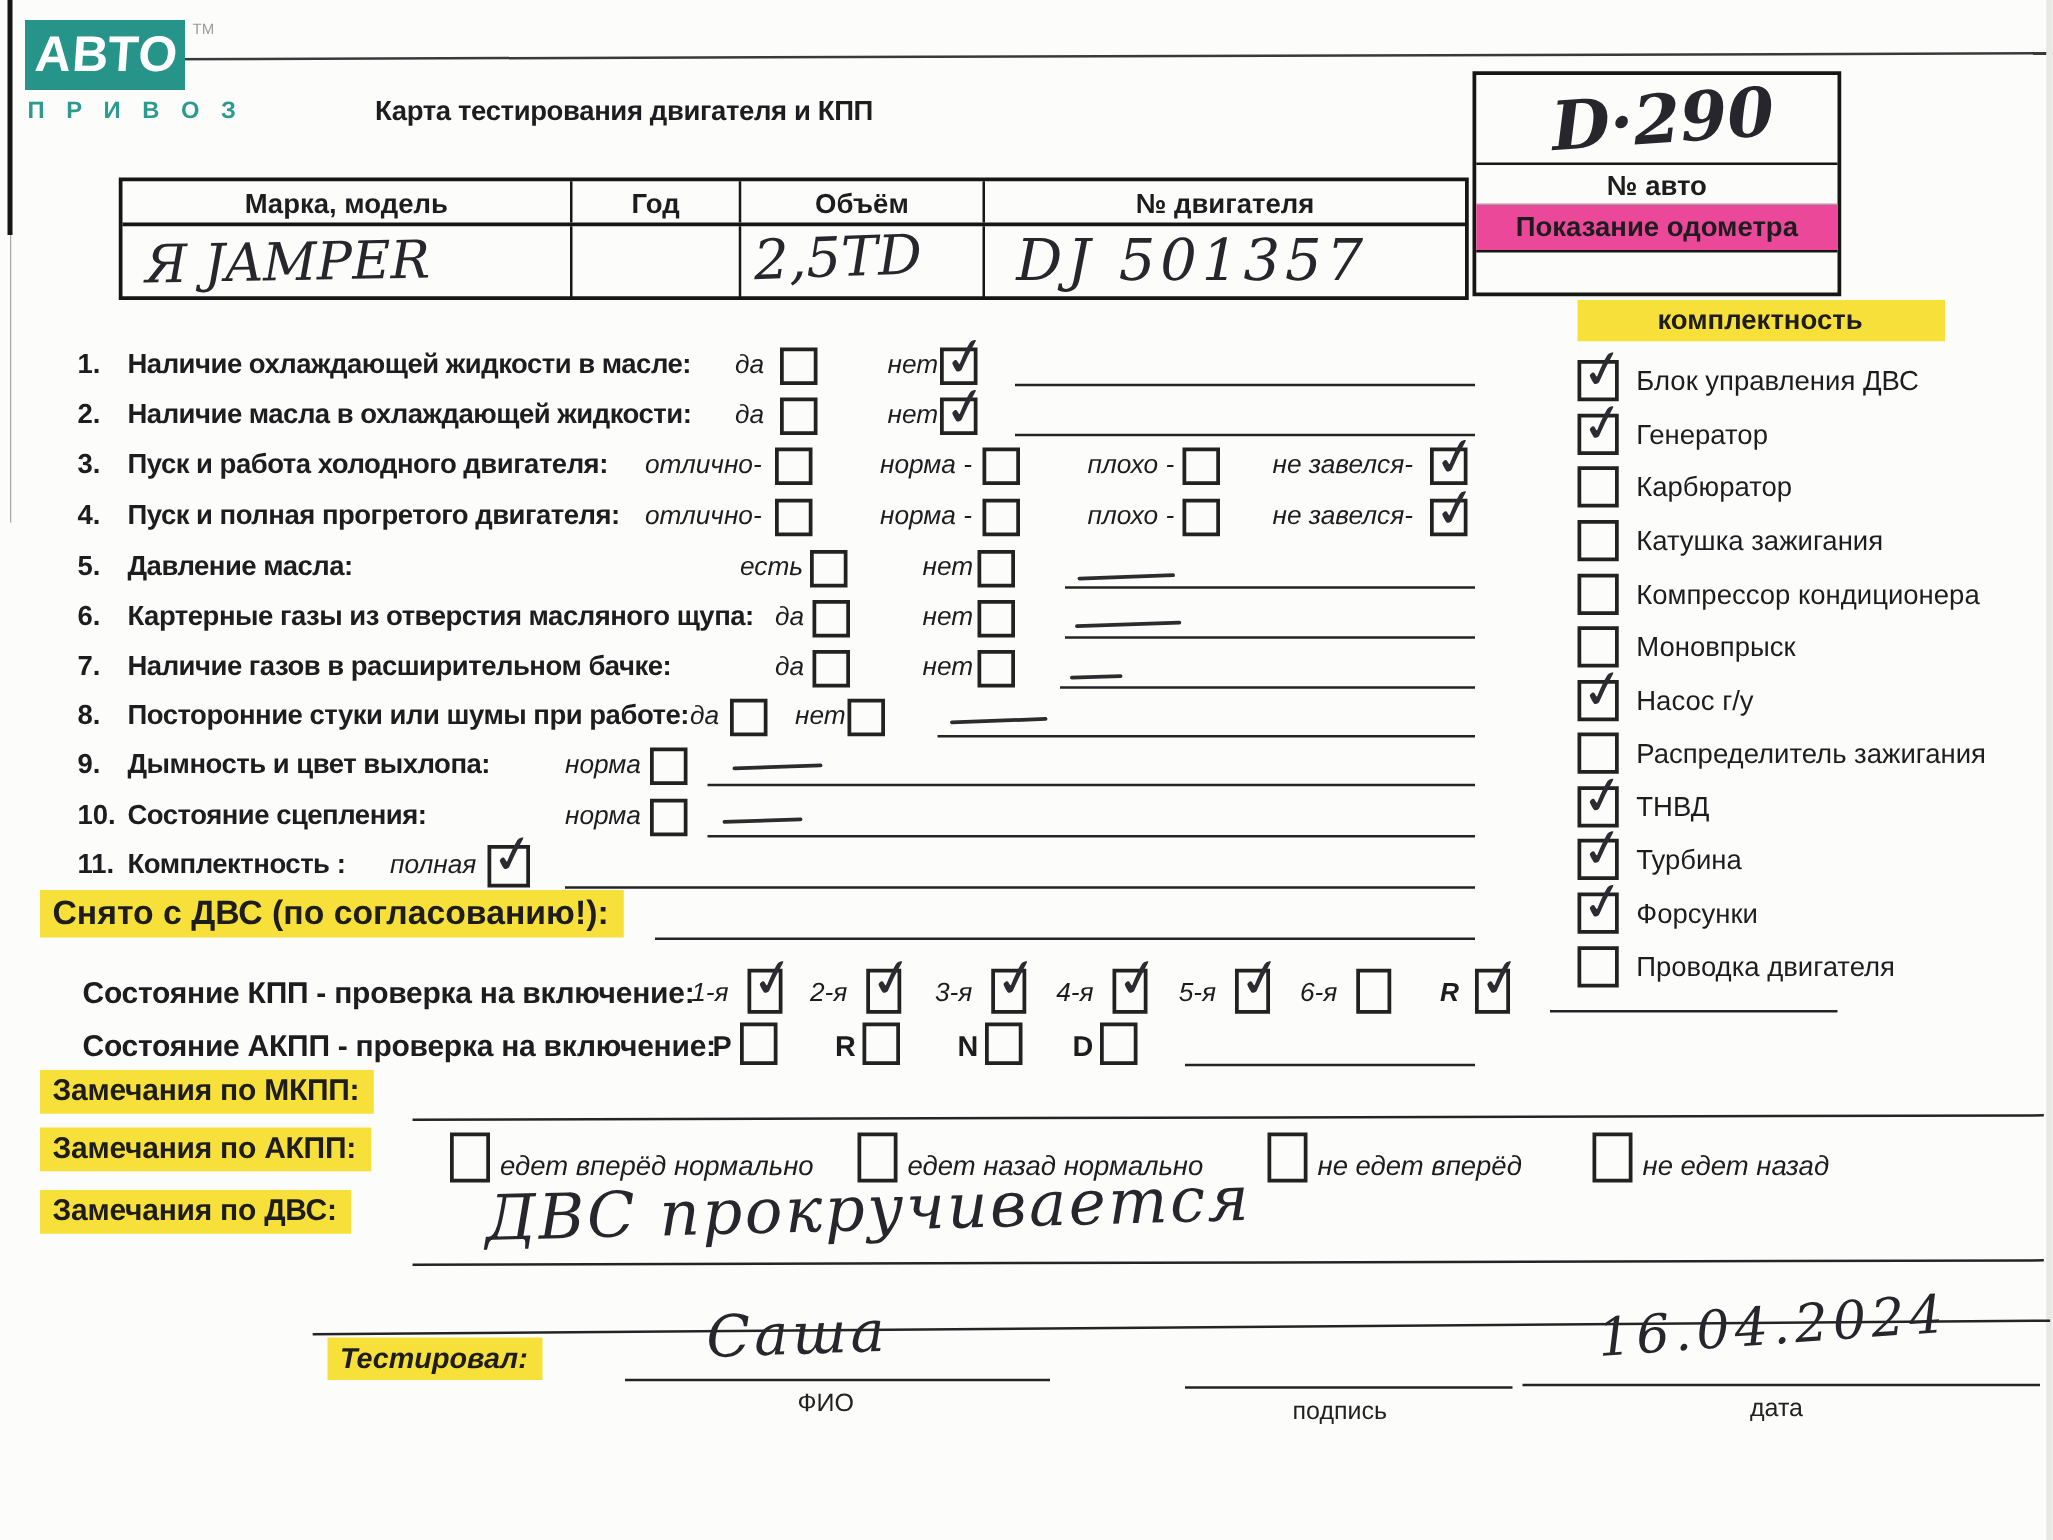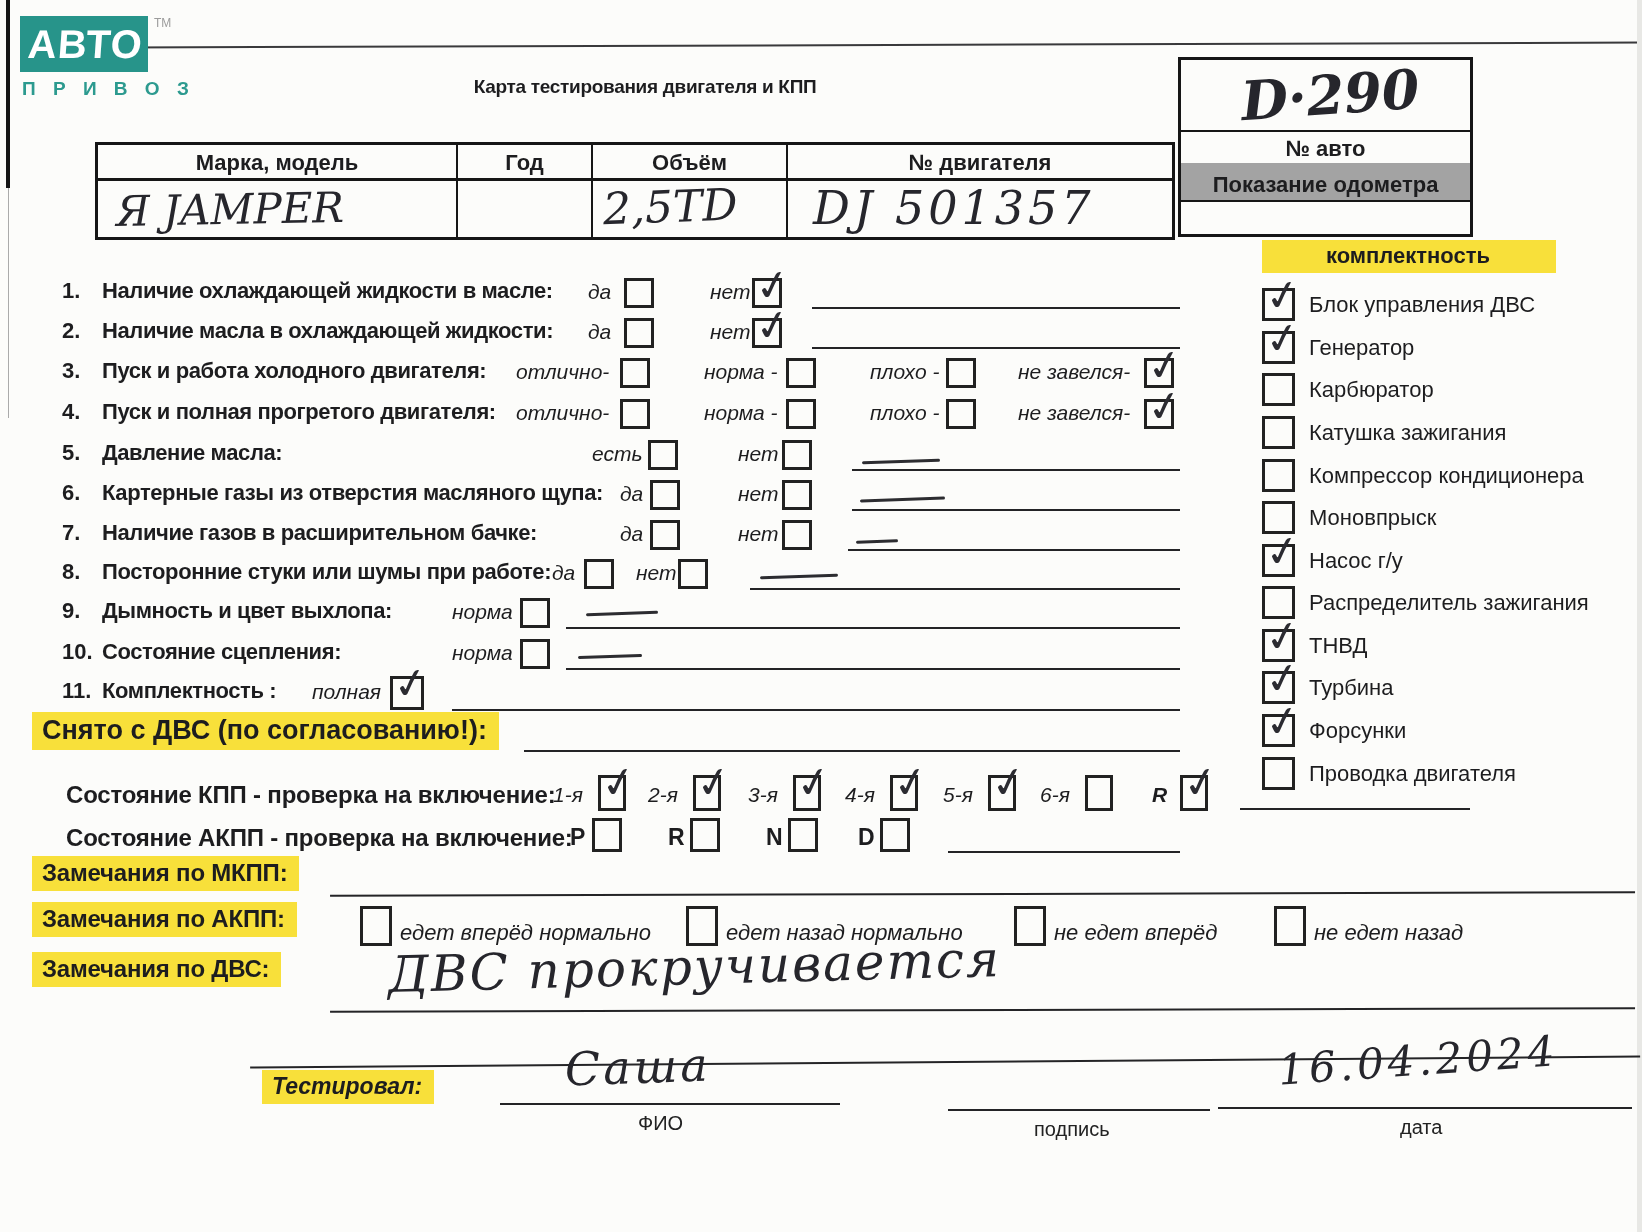--- a/index.html
+++ b/index.html
@@ -46,30 +46,30 @@
   <div class="abs" style="left:8px;top:188px;width:1px;height:230px;background:#aaa;"></div>
   <div class="abs" style="right:0;top:0;width:5px;height:100%;background:#e8e8e5;"></div>
 
   <div class="abs" style="left:20px;top:12px;width:220px;height:90px;">
     <div class="abs" style="left:0;top:4px;width:128px;height:56px;background:#27948a;"></div>
     <div class="abs b" style="left:8px;top:10px;font-size:40px;color:#fff;letter-spacing:1px;transform:skewX(-4deg);">АВТО</div>
     <div class="abs" style="left:134px;top:4px;font-size:12px;color:#9b9b9b;">ТМ</div>
     <div class="abs b" style="left:2px;top:66px;font-size:19px;color:#2c9a8f;letter-spacing:6px;">П Р И В О З</div>
   </div>
 
-  <div class="abs b" style="left:300px;top:76px;width:690px;text-align:center;font-size:19px;letter-spacing:-0.3px;">Карта тестирования двигателя и КПП</div>
+  <div class="abs b" style="left:300px;top:76px;width:690px;font-size:22px;letter-spacing:-0.3px;">Карта тестирования двигателя и КПП</div>
 
   <div class="abs" style="left:1178px;top:57px;width:295px;height:180px;border:3px solid #161616;box-sizing:border-box;">
     <div class="abs" style="left:0;top:0;width:100%;height:70px;">
       <div class="hw" style="left:60px;top:8px;font-size:54px;transform:rotate(-4deg);font-weight:bold;">D·290</div>
     </div>
     <div class="abs" style="left:0;top:70px;width:100%;height:33px;border-top:2px solid #161616;box-sizing:border-box;">
       <div class="cell-h" style="margin-top:4px;">№ авто</div>
     </div>
-    <div class="abs" style="left:0;top:103px;width:100%;height:37px;border-top:4px solid #a3a3a3;box-sizing:border-box;background:#a3a3a3;">
+    <div class="abs" style="left:0;top:103px;width:100%;height:37px;border-top:1px solid #a3a3a3;box-sizing:border-box;background:#ec4899;">
       <div class="cell-h" style="margin-top:5px;">Показание одометра</div>
     </div>
     <div class="abs" style="left:0;top:140px;width:100%;height:34px;border-top:2px solid #161616;box-sizing:border-box;"></div>
   </div>
 
   <div class="abs" style="left:95px;top:142px;width:1080px;height:98px;border:3px solid #161616;box-sizing:border-box;">
 
     <div class="abs" style="left:0;top:0;width:100%;height:36px;border-bottom:3px solid #161616;box-sizing:border-box;display:flex;">
       <div class="cell-h" style="width:360px;border-right:2px solid #161616;padding-top:5px;box-sizing:border-box;">Марка, модель</div>
       <div class="cell-h" style="width:135px;border-right:2px solid #161616;padding-top:5px;box-sizing:border-box;">Год</div>

